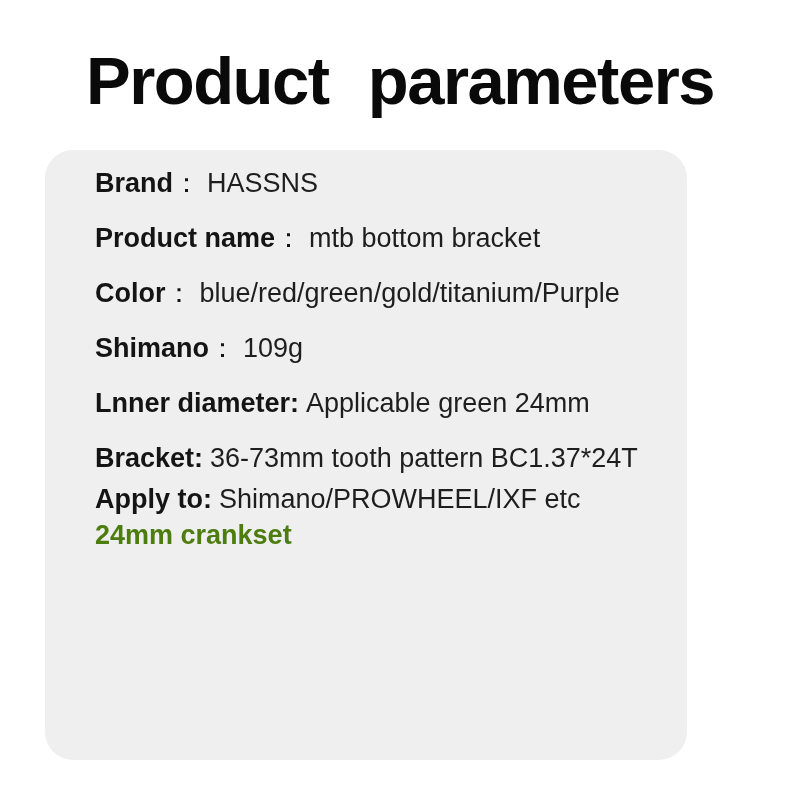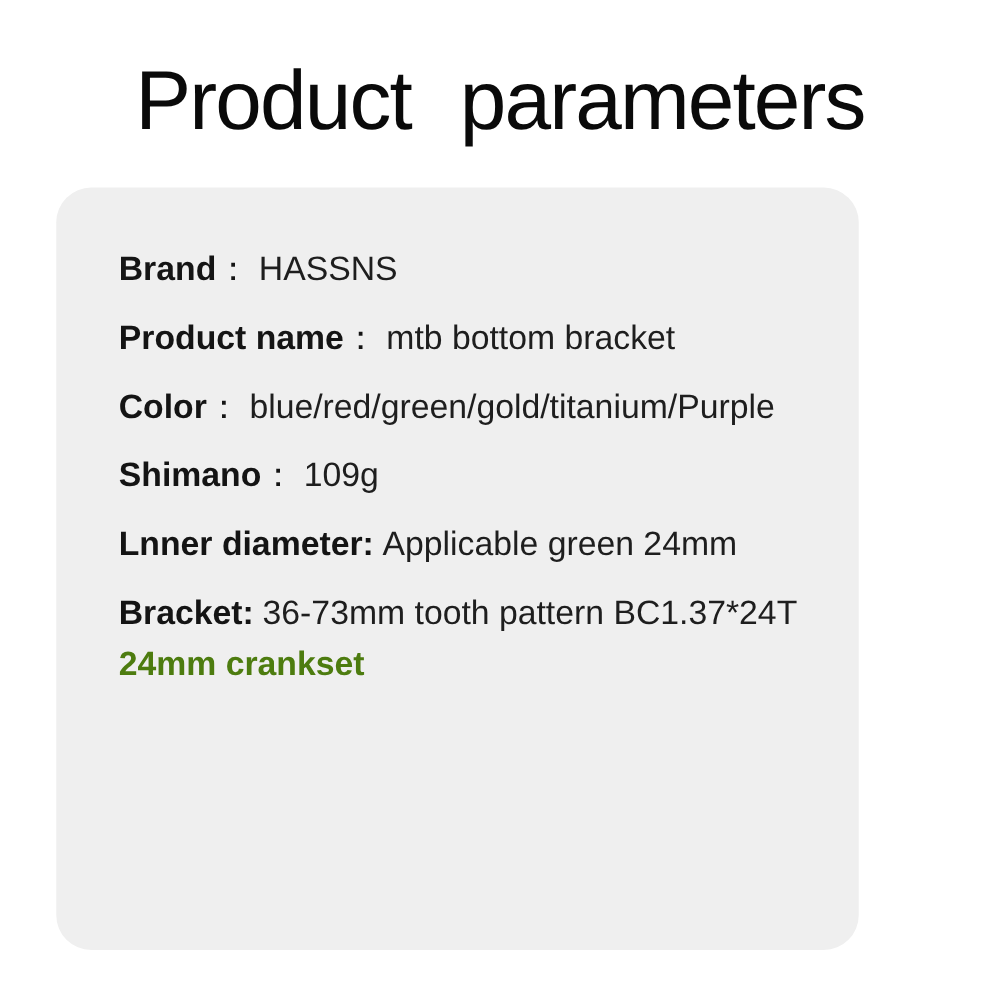--- a/index.html
+++ b/index.html
@@ -15,35 +15,35 @@
     overflow: hidden;
   }
   .page-title {
     position: absolute;
     top: 42px;
     left: 0;
     right: 0;
     margin: 0;
     text-align: center;
     font-size: 67px;
-    font-weight: 400;
+    font-weight: 700;
     letter-spacing: -1.5px;
     word-spacing: 22px;
     color: #0a0a0a;
     white-space: nowrap;
   }
   .spec-card {
     position: absolute;
     left: 45px;
     top: 150px;
     width: 642px;
     height: 610px;
     background: #efefef;
     border-radius: 28px;
-    padding: 48px 50px;
+    padding: 16px 50px;
     box-sizing: border-box;
   }
   .spec-row {
     font-size: 27px;
     line-height: 34px;
     margin-bottom: 21px;
     color: #1b1b1b;
     white-space: nowrap;
   }
   .spec-row .lbl {
@@ -101,16 +101,19 @@
 
   <div class="spec-row">
     <span class="lbl">Lnner diameter:</span><span class="sep"></span><span class="val">Applicable green 24mm</span>
   </div>
 
   <div class="spec-row tight">
     <span class="lbl">Bracket:</span><span class="sep"></span><span class="val">36-73mm tooth pattern BC1.37*24T</span>
   </div>
 
   <div class="spec-row wrap">
+    <div>
+      <span class="lbl">Apply to:</span><span class="sep"></span><span class="val">Shimano/PROWHEEL/IXF etc</span>
+    </div>
     <div class="val-line2">24mm crankset</div>
   </div>
 
 </div>
 
 </body></html>

